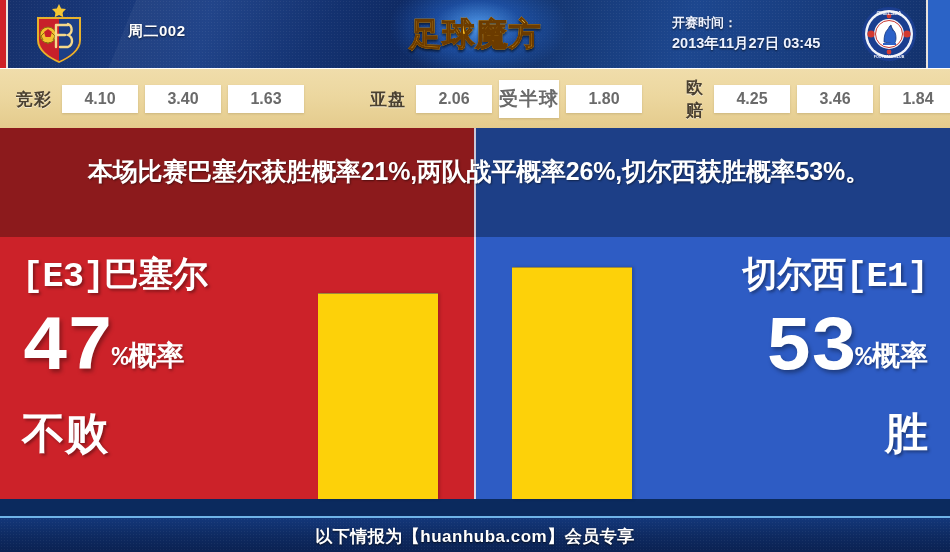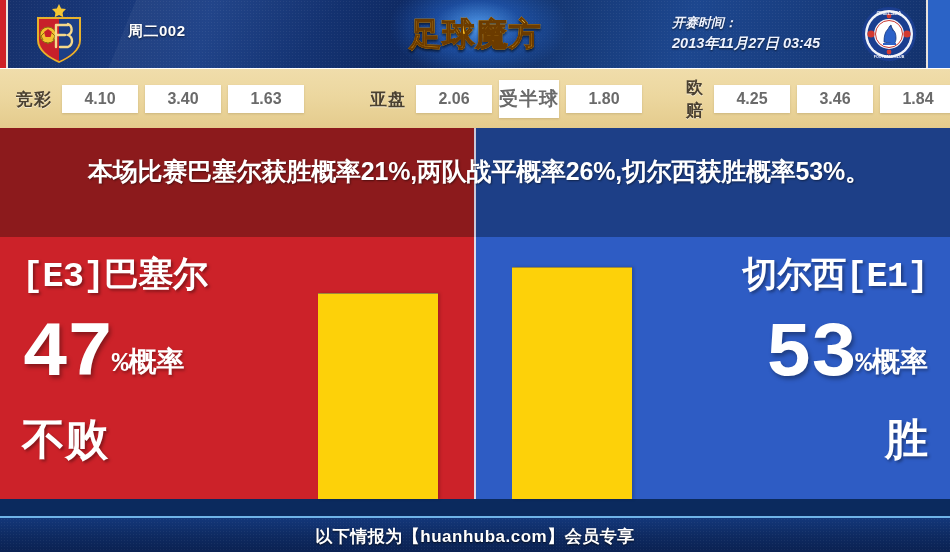--- a/index.html
+++ b/index.html
@@ -52,21 +52,20 @@
     font-size:32px;font-weight:bold;letter-spacing:1px;
     background:linear-gradient(180deg,#ffe680 0%,#ffc21e 45%,#e08a00 58%,#ffd94d 100%);
     -webkit-background-clip:text;background-clip:text;color:transparent;
     -webkit-text-stroke:1px #6b3b00;
     filter:drop-shadow(0 2px 1px rgba(0,0,0,.55));
   }
   .kick{
     position:absolute;left:672px;top:12px;color:#eef3ff;
     font-size:13px;line-height:21px;font-weight:bold;
     text-shadow:0 1px 2px rgba(0,0,0,.65);
-    font-style:italic;
   }
   .kick .kick-date{font-size:14.5px;}
 
   
   .odds{
     position:absolute;left:0;top:68px;width:950px;height:60px;
     background:linear-gradient(180deg,#f0ddab 0%,#ecd79f 45%,#e4cb8c 100%);
     border-top:1px solid #fff;
   }
   .odds-group{position:absolute;top:0;height:60px;display:flex;align-items:center;gap:7px;}
@@ -108,21 +107,21 @@
   .bar-l{left:318px;}
   .bar-r{left:512px;}
 
   .team{position:absolute;top:18px;color:#fff;}
   .team-l{left:22px;text-align:left;}
   .team-r{right:22px;text-align:right;}
   .team-name{
     font-size:35px;font-weight:bold;line-height:44px;letter-spacing:-.5px;
     text-shadow:2px 2px 3px rgba(0,0,0,.35);
   }
-  .pct-row{display:flex;align-items:flex-end;margin-top:14px;}
+  .pct-row{display:flex;align-items:flex-end;margin-top:8px;}
   .team-r .pct-row{justify-content:flex-end;}
   .pct-num{
     font-size:78px;font-weight:bold;line-height:82px;letter-spacing:-2px;
     text-shadow:2px 3px 4px rgba(0,0,0,.35);
   }
   .pct-unit{
     font-size:28px;font-weight:bold;line-height:46px;padding-bottom:8px;
     text-shadow:1px 2px 3px rgba(0,0,0,.35);
   }
   .outcome{

